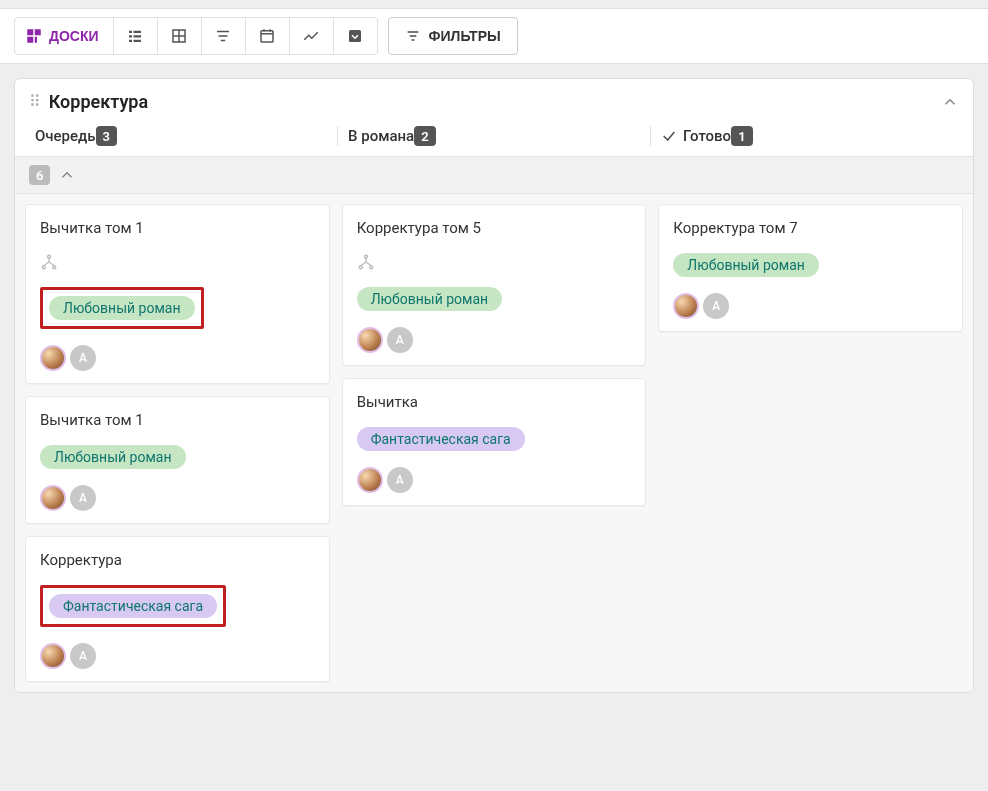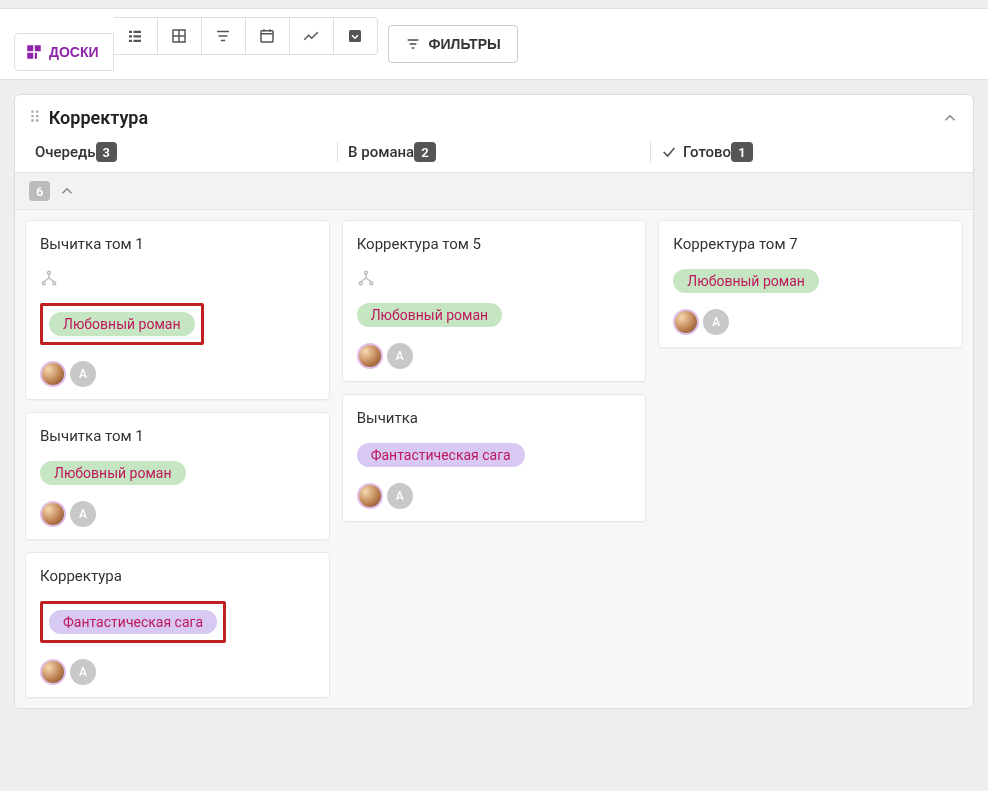--- a/index.html
+++ b/index.html
@@ -30,21 +30,21 @@
       height: 38px;
       display: flex;
       align-items: center;
       justify-content: center;
       border: 1px solid #e0e0e0;
       background: #ffffff;
       cursor: pointer;
       color: #555555;
     }
     .view-btn + .view-btn { border-left: none; }
-    .view-btn:first-child { border-radius: 4px 0 0 4px; margin-top: 16px; }
+    .view-btn:first-child { border-radius: 4px 0 0 4px; }
     .view-btn:last-child { border-radius: 0 4px 4px 0; }
     .view-btn.active-boards {
       width: auto;
       padding: 0 14px 0 10px;
       gap: 6px;
       color: #8e24aa;
       font-weight: 600;
       font-size: 14px;
     }
     .view-btn.active-boards svg { fill: #8e24aa; }
@@ -205,21 +205,21 @@
     }
     .icon-row {
       color: #bbbbbb;
     }
     .tag {
       display: inline-flex;
       align-items: center;
       border-radius: 14px;
       padding: 4px 14px;
       font-size: 14px;
-      color: #be185d;
+      color: #0f766e;
       width: fit-content;
     }
     .tag-green { background: #c6e6c3; }
     .tag-purple { background: #d7c9f2; }
     .tag-highlight {
       border: 3px solid #c02020;
       padding: 6px;
       border-radius: 2px;
       width: fit-content;
     }

